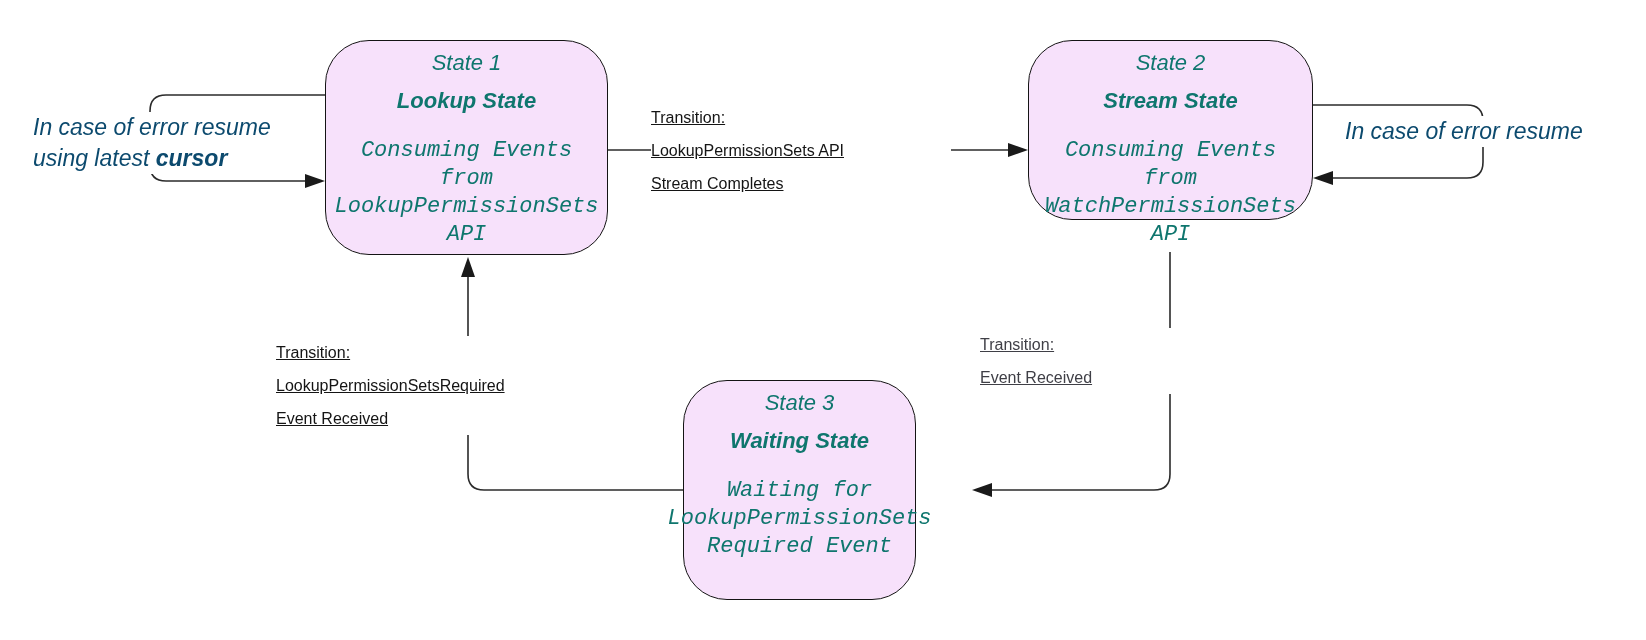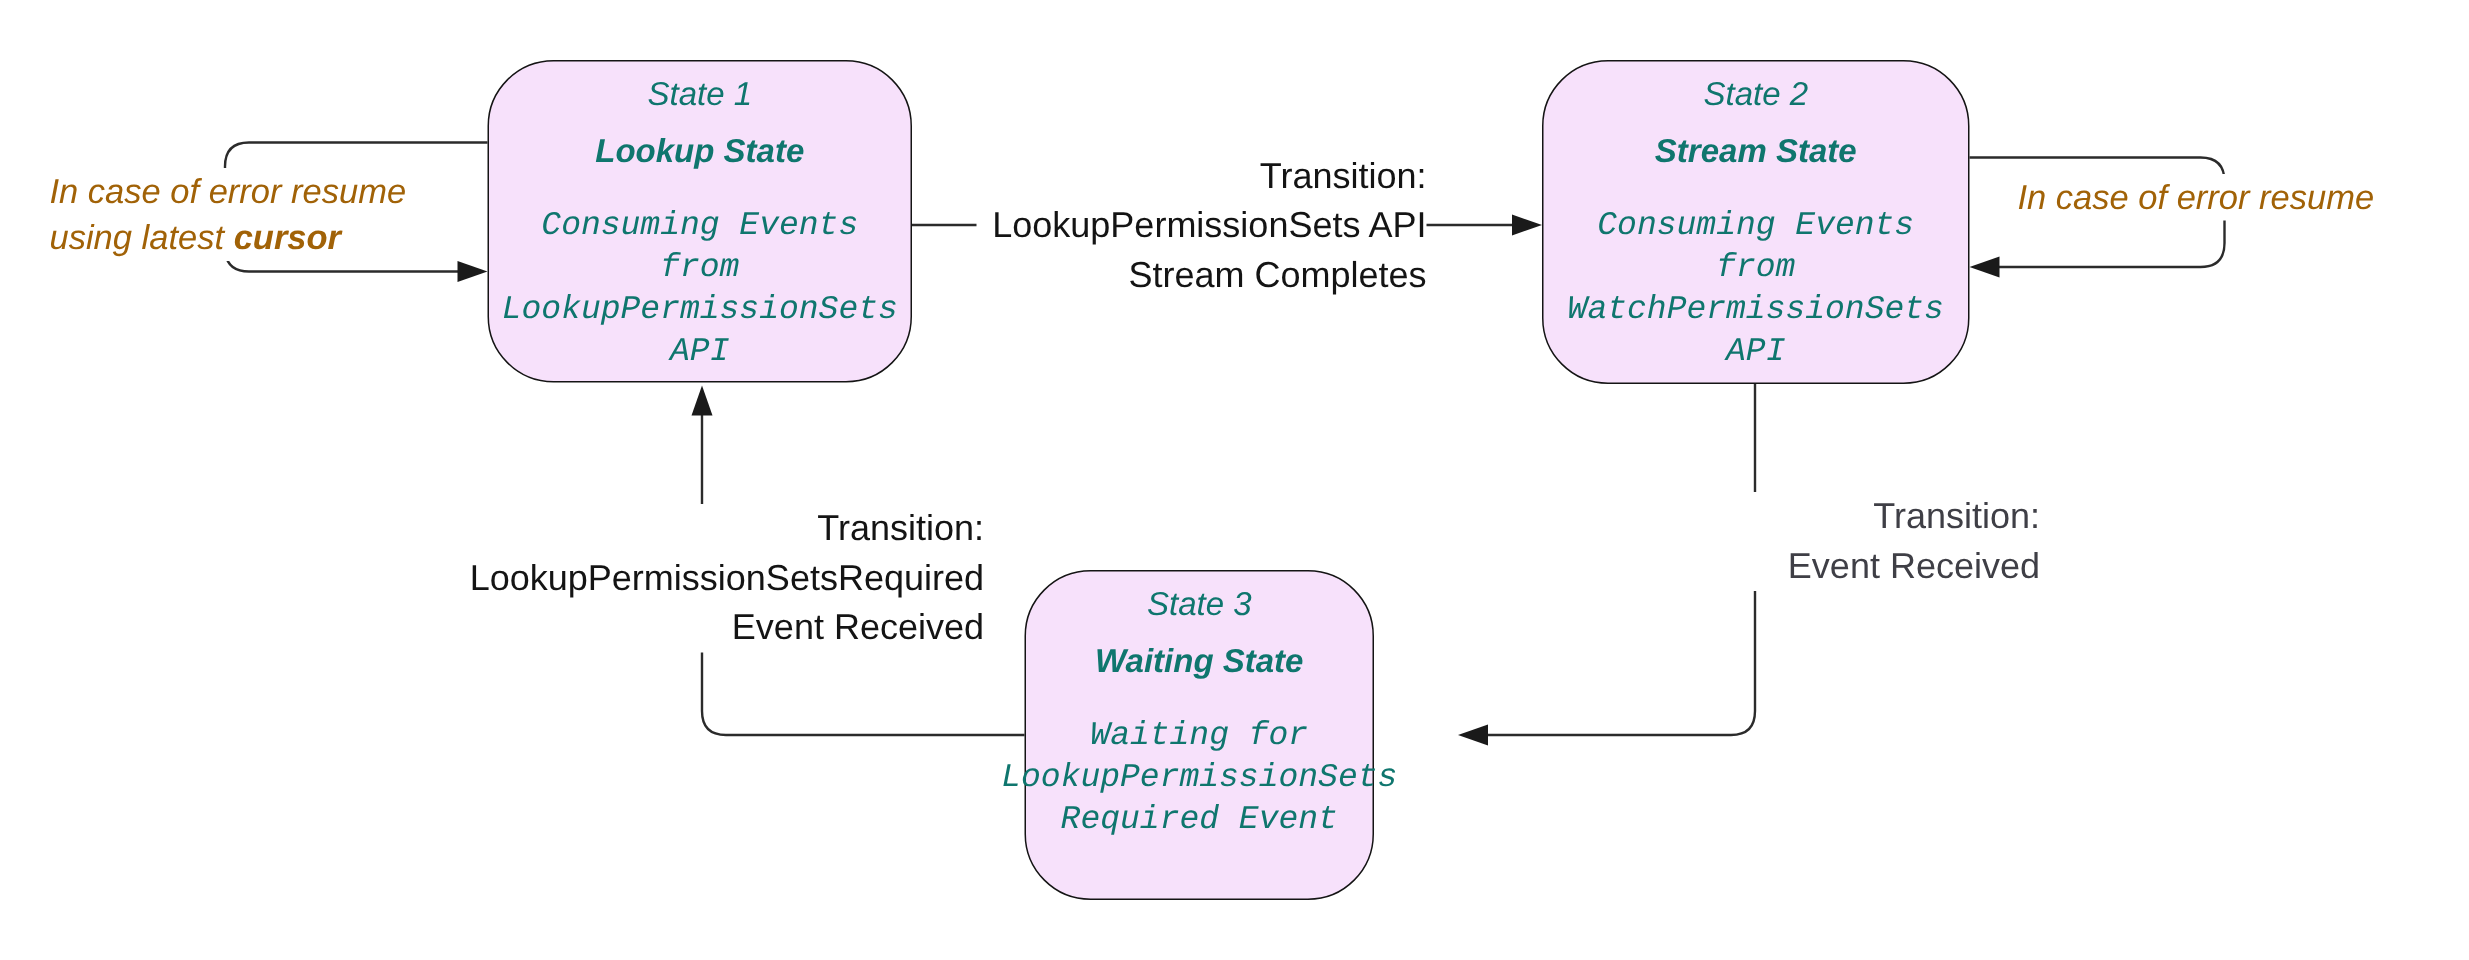--- a/index.html
+++ b/index.html
@@ -12,33 +12,33 @@
     position:absolute;z-index:2;box-sizing:border-box;
     background:#F7E1FB;border:1.5px solid #141414;border-radius:44px;
     display:flex;flex-direction:column;align-items:center;text-align:center;
     font-style:italic;color:#0f766e;font-size:22px;line-height:28px;
     padding:8px 14px;
   }
   .state-title{font-style:italic;}
   .state-name{font-weight:bold;margin-top:10px;}
   .state-desc{margin-top:22px;white-space:pre-line;font-family:Liberation Mono, monospace;}
   #state1{left:325px;top:40px;width:283px;height:215px;}
-  #state2{left:1028px;top:40px;width:285px;height:216px;}
+  #state2{left:1028px;top:40px;width:285px;height:180px;}
   #state3{left:683px;top:380px;width:233px;height:220px;}
   .t-label{
-    position:absolute;z-index:3;background:#ffffff;text-align:right;
-    font-size:24px;line-height:33px;color:#141414;
+    position:absolute;z-index:3;background:#ffffff;text-align:left;
+    font-size:16px;line-height:33px;color:#141414;text-decoration:underline;
   }
   .t-label.muted{color:#3F3F46;}
   #label-mid{left:651px;top:101px;width:300px;}
   #label-right{left:980px;top:328px;width:380px;}
   #label-left{left:276px;top:336px;width:380px;}
   .loop-text{
     position:absolute;z-index:3;background:#ffffff;white-space:nowrap;
-    font-style:italic;font-size:23px;line-height:31px;color:#a16207;
+    font-style:italic;font-size:23px;line-height:31px;color:#0c4a6e;
   }
   #loop-text-left{left:33px;top:112px;}
   #loop-text-right{left:1345px;top:116px;}
   .loop-text b{font-weight:bold;}
 </style>
 </head>
 <body>
 
 <div class="canvas">
 

